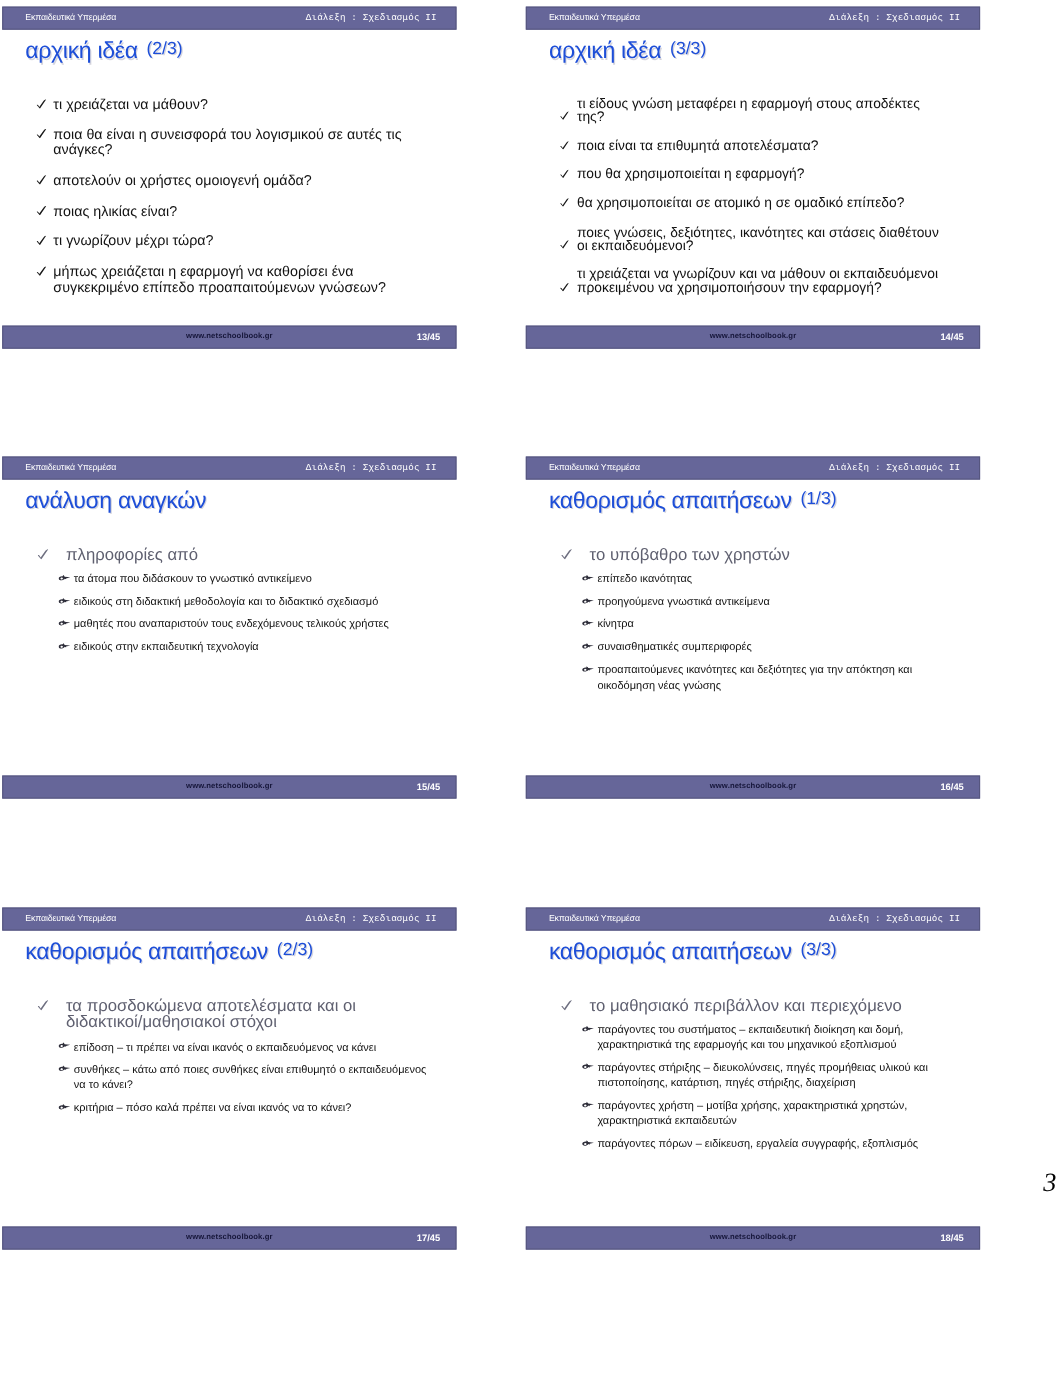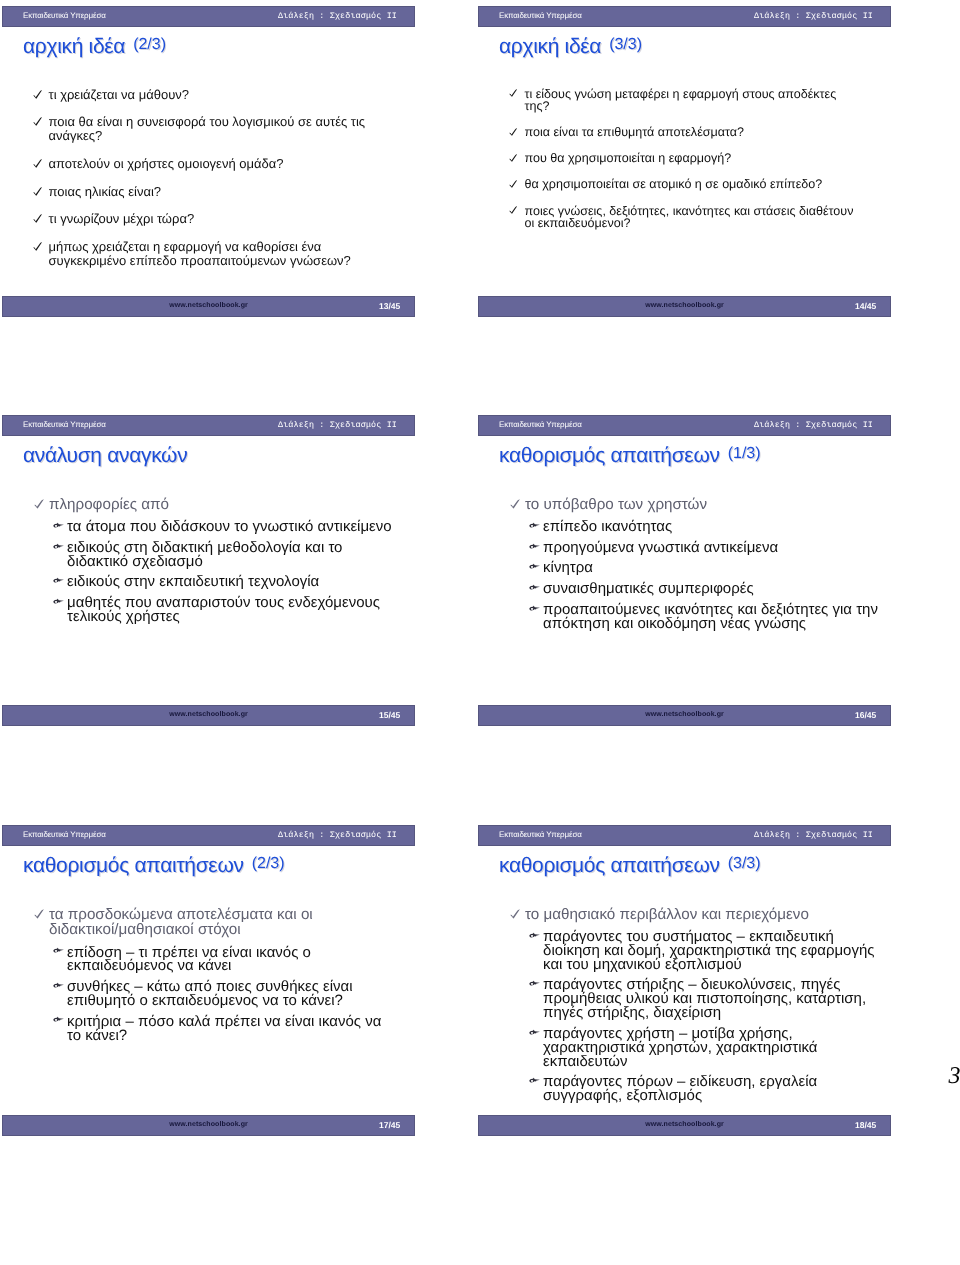--- a/index.html
+++ b/index.html
@@ -31,36 +31,36 @@
   .it .mk{flex:0 0 auto;text-align:left;}
   .it .tx{flex:1 1 auto;}
 
   
   .l1big .it{margin-bottom:13.4px;padding-left:30.5px;padding-right:30px;}
   .l1big .mk{width:16px;line-height:14.2px;}
   .l1big .ico-check{width:9.2px;height:9.2px;fill:#1a1a1a;position:relative;top:0.2px;left:0.3px;}
   .l1big .tx{font-size:13px;color:#111;line-height:14.2px;}
 
   
-  .l1small .it{margin-bottom:14.3px;padding-left:30.5px;padding-right:28.5px;}
+  .l1small .it{margin-bottom:14.3px;padding-left:30.5px;padding-right:28.5px;align-items:flex-end;}
   .l1small .mk{width:16px;line-height:12px;}
   .l1small .ico-check{width:8.3px;height:8.3px;fill:#1a1a1a;position:relative;top:0px;left:0.3px;}
   .l1small .tx{font-size:12.55px;color:#111;line-height:12px;}
 
   
-  .nested .lv1{padding-left:30px;padding-right:46px;margin-bottom:8px;}
+  .nested .lv1{padding-left:30px;padding-right:46px;margin-bottom:8px;gap:11px;}
   .nested .lv1 .mk{width:17px;line-height:15.5px;}
   .nested .lv1 .ico-check{width:10px;height:10px;fill:#6e6f80;position:relative;top:0.8px;left:2.2px;}
   .nested .lv1 .tx{font-size:15.2px;color:#5f6070;line-height:15.5px;}
   .nested .lv2{padding-left:51.7px;padding-right:11.3px;margin-bottom:6.85px;}
   .nested .lv2 .mk{width:13.4px;line-height:13.85px;}
   .nested .lv2 .ico-hand{width:11.8px;height:8px;position:relative;top:-1.2px;left:-0.4px;}
   .ico-hand path{fill:#2e2e3a;}
   .ico-hand path.hole{fill:#ffffff;}
-  .nested .lv2 .tx{font-size:15px;color:#111;line-height:13.85px;}
+  .nested .lv2 .tx{font-size:10px;color:#111;line-height:13.85px;}
 
   .narrow2 .lv2{padding-right:17.3px;}
 
   .ftr-u{position:absolute;left:0;right:0;top:295.5px;text-align:center;
          font-size:7px;color:#16163a;font-family:"Liberation Sans",sans-serif;
          letter-spacing:.1px;font-weight:bold;line-height:8px;}
   .ftr-p{position:absolute;right:14.8px;top:295.9px;font-size:8.5px;color:#ffffff;
          font-family:"Liberation Sans",sans-serif;font-weight:bold;line-height:8px;}
 
   .pg-num{position:absolute;right:-0.5px;bottom:-3px;font-size:24px;color:#000;
@@ -147,20 +147,26 @@
               <path d="M0.35 5.35 C0.9 4.85 1.45 5.1 1.9 5.8 L2.65 7.05 L6.55 1.6 C6.95 1.05 7.6 0.6 8.4 0.35 L8.9 0.2 L3.3 8.5 C3.0 8.5 2.65 8.15 2.3 7.6 Z"></path>
             </svg></span>
           <span class="tx">θα χρησιμοποιείται σε ατομικό η σε ομαδικό επίπεδο?</span>
         </div>
       <div class="it lv1">
           <span class="mk"><svg class="ico-check" viewBox="0 0 9 9" xmlns="http://www.w3.org/2000/svg">
               <path d="M0.35 5.35 C0.9 4.85 1.45 5.1 1.9 5.8 L2.65 7.05 L6.55 1.6 C6.95 1.05 7.6 0.6 8.4 0.35 L8.9 0.2 L3.3 8.5 C3.0 8.5 2.65 8.15 2.3 7.6 Z"></path>
             </svg></span>
           <span class="tx">ποιες γνώσεις, δεξιότητες, ικανότητες και στάσεις διαθέτουν οι εκπαιδευόμενοι?</span>
         </div>
+      <div class="it lv1">
+          <span class="mk"><svg class="ico-check" viewBox="0 0 9 9" xmlns="http://www.w3.org/2000/svg">
+              <path d="M0.35 5.35 C0.9 4.85 1.45 5.1 1.9 5.8 L2.65 7.05 L6.55 1.6 C6.95 1.05 7.6 0.6 8.4 0.35 L8.9 0.2 L3.3 8.5 C3.0 8.5 2.65 8.15 2.3 7.6 Z"></path>
+            </svg></span>
+          <span class="tx">τι χρειάζεται να γνωρίζουν και να μάθουν οι εκπαιδευόμενοι προκειμένου να χρησιμοποιήσουν την εφαρμογή?</span>
+        </div>
     </div>
     <div class="bar bottom"></div>
     <div class="ftr-u">www.netschoolbook.gr</div>
     <div class="ftr-p">14/45</div>
   </div>
   <div class="slide" style="left:2px;top:415px;">
     <div class="bar top"></div>
     <div class="hdr-l">Εκπαιδευτικά Υπερμέσα</div>
     <div class="hdr-r">Διάλεξη : Σχεδιασμός ΙΙ</div>
     <div class="title"><span>ανάλυση αναγκών</span><span class="sub"></span></div>
@@ -183,28 +189,28 @@
               <path d="M4.3 1.0 q0.45 0 0.75 0.55 l0.3 0.6 l4.85 0.5 l-3.6 0.95 l0 0.75 l-1.05 -0.55 q-0.55 0.6 -1.35 0.95 q-1.5 0.65 -2.6 0.35 q-1.15 -0.3 -1.3 -1.25 q-0.15 -0.95 0.7 -1.55 q0.9 -0.65 2.25 -0.65 l0.6 0 q-0.05 -0.5 0.15 -0.8 q0.2 -0.3 0.3 -0.3 z"></path>
               <path class="hole" d="M2.55 2.85 q0.65 -0.1 1.05 0.25 q0.4 0.35 0.25 0.8 q-0.15 0.45 -0.75 0.6 q-0.6 0.15 -1.0 -0.15 q-0.4 -0.3 -0.3 -0.75 q0.1 -0.45 0.75 -0.75 z"></path>
             </svg></span>
           <span class="tx">ειδικούς στη διδακτική μεθοδολογία και το διδακτικό σχεδιασμό</span>
         </div>
       <div class="it lv2">
           <span class="mk"><svg class="ico-hand" viewBox="0 0 11 7.5" xmlns="http://www.w3.org/2000/svg">
               <path d="M4.3 1.0 q0.45 0 0.75 0.55 l0.3 0.6 l4.85 0.5 l-3.6 0.95 l0 0.75 l-1.05 -0.55 q-0.55 0.6 -1.35 0.95 q-1.5 0.65 -2.6 0.35 q-1.15 -0.3 -1.3 -1.25 q-0.15 -0.95 0.7 -1.55 q0.9 -0.65 2.25 -0.65 l0.6 0 q-0.05 -0.5 0.15 -0.8 q0.2 -0.3 0.3 -0.3 z"></path>
               <path class="hole" d="M2.55 2.85 q0.65 -0.1 1.05 0.25 q0.4 0.35 0.25 0.8 q-0.15 0.45 -0.75 0.6 q-0.6 0.15 -1.0 -0.15 q-0.4 -0.3 -0.3 -0.75 q0.1 -0.45 0.75 -0.75 z"></path>
             </svg></span>
+          <span class="tx">μαθητές που αναπαριστούν τους ενδεχόμενους τελικούς χρήστες</span>
+        </div>
+      <div class="it lv2">
+          <span class="mk"><svg class="ico-hand" viewBox="0 0 11 7.5" xmlns="http://www.w3.org/2000/svg">
+              <path d="M4.3 1.0 q0.45 0 0.75 0.55 l0.3 0.6 l4.85 0.5 l-3.6 0.95 l0 0.75 l-1.05 -0.55 q-0.55 0.6 -1.35 0.95 q-1.5 0.65 -2.6 0.35 q-1.15 -0.3 -1.3 -1.25 q-0.15 -0.95 0.7 -1.55 q0.9 -0.65 2.25 -0.65 l0.6 0 q-0.05 -0.5 0.15 -0.8 q0.2 -0.3 0.3 -0.3 z"></path>
+              <path class="hole" d="M2.55 2.85 q0.65 -0.1 1.05 0.25 q0.4 0.35 0.25 0.8 q-0.15 0.45 -0.75 0.6 q-0.6 0.15 -1.0 -0.15 q-0.4 -0.3 -0.3 -0.75 q0.1 -0.45 0.75 -0.75 z"></path>
+            </svg></span>
           <span class="tx">ειδικούς στην εκπαιδευτική τεχνολογία</span>
-        </div>
-      <div class="it lv2">
-          <span class="mk"><svg class="ico-hand" viewBox="0 0 11 7.5" xmlns="http://www.w3.org/2000/svg">
-              <path d="M4.3 1.0 q0.45 0 0.75 0.55 l0.3 0.6 l4.85 0.5 l-3.6 0.95 l0 0.75 l-1.05 -0.55 q-0.55 0.6 -1.35 0.95 q-1.5 0.65 -2.6 0.35 q-1.15 -0.3 -1.3 -1.25 q-0.15 -0.95 0.7 -1.55 q0.9 -0.65 2.25 -0.65 l0.6 0 q-0.05 -0.5 0.15 -0.8 q0.2 -0.3 0.3 -0.3 z"></path>
-              <path class="hole" d="M2.55 2.85 q0.65 -0.1 1.05 0.25 q0.4 0.35 0.25 0.8 q-0.15 0.45 -0.75 0.6 q-0.6 0.15 -1.0 -0.15 q-0.4 -0.3 -0.3 -0.75 q0.1 -0.45 0.75 -0.75 z"></path>
-            </svg></span>
-          <span class="tx">μαθητές που αναπαριστούν τους ενδεχόμενους τελικούς χρήστες</span>
         </div>
     </div>
     <div class="bar bottom"></div>
     <div class="ftr-u">www.netschoolbook.gr</div>
     <div class="ftr-p">15/45</div>
   </div>
   <div class="slide" style="left:478px;top:415px;">
     <div class="bar top"></div>
     <div class="hdr-l">Εκπαιδευτικά Υπερμέσα</div>
     <div class="hdr-r">Διάλεξη : Σχεδιασμός ΙΙ</div>

